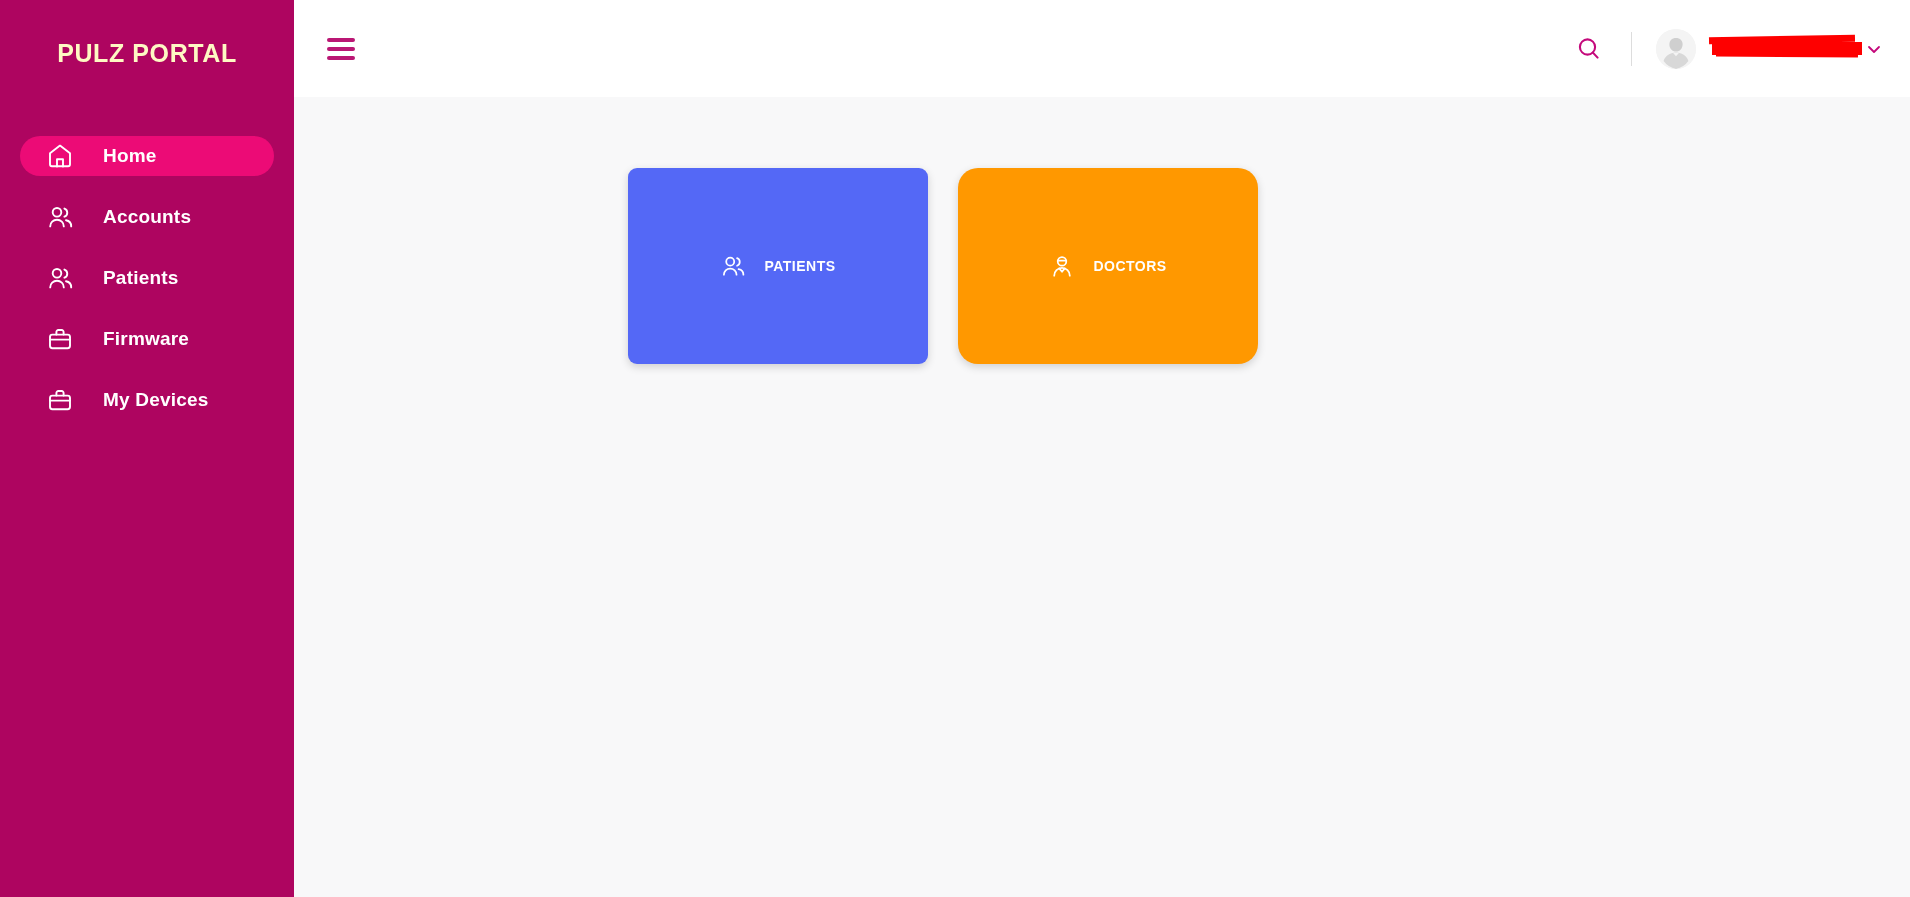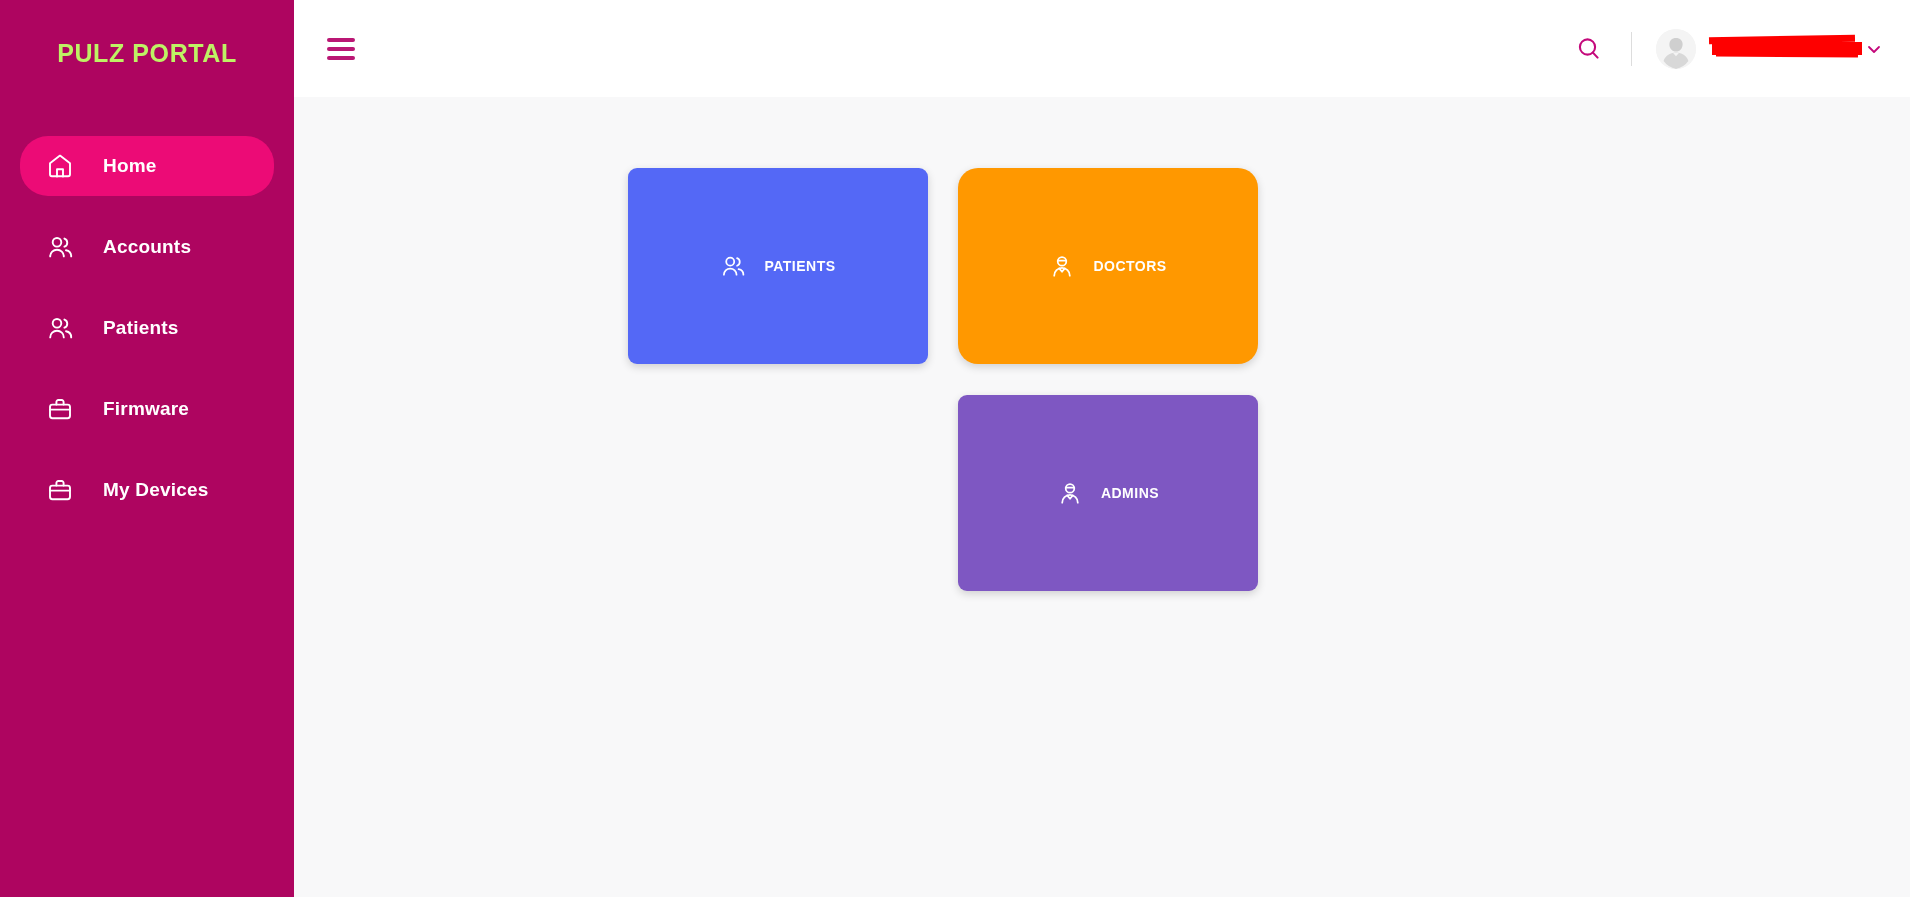--- a/index.html
+++ b/index.html
@@ -27,32 +27,32 @@
     overflow: hidden;
   }
   .brand {
     height: 100px;
     display: flex;
     align-items: center;
     justify-content: center;
     padding-top: 6px;
   }
   .brand-text {
-    color: #bef264;
+    color: #fef9c3;
     font-size: 25px;
     font-weight: bold;
     letter-spacing: 0.6px;
   }
   .nav {
     margin-top: 36px;
     display: flex;
     flex-direction: column;
   }
   .nav-item {
-    height: 60px;
+    height: 40px;
     margin: 0 20px 21px 20px;
     border-radius: 28px;
     display: flex;
     align-items: center;
     padding-left: 26px;
     cursor: pointer;
   }
   .nav-item.active {
     background: #EC0B76;
   }
@@ -341,30 +341,15 @@
                   <circle cx="14" cy="9.1" r="4.6"></circle>
                   <path d="M9.4 8.3h9.2"></path>
                   <path d="M5.6 24.4c0-4.6 3.8-8.3 8.4-8.3s8.4 3.7 8.4 8.3"></path>
                   <path d="M11 16.6l3 3.6 3-3.6"></path>
                 </svg>
               </span>
               <span class="tile-label">DOCTORS</span>
             </div>
           </div>
         </div>
-        <div class="tile-row row2">
-          <div class="tile" style="background: rgb(126, 87, 194);">
-            <div class="tile-inner">
-              <span class="tile-icon">
-                <svg width="26" height="26" viewBox="0 0 28 28" fill="none" stroke="currentColor" stroke-width="1.9" stroke-linecap="round" stroke-linejoin="round">
-                  <circle cx="14" cy="9.1" r="4.6"></circle>
-                  <path d="M9.4 8.3h9.2"></path>
-                  <path d="M5.6 24.4c0-4.6 3.8-8.3 8.4-8.3s8.4 3.7 8.4 8.3"></path>
-                  <path d="M11 16.6l3 3.6 3-3.6"></path>
-                </svg>
-              </span>
-              <span class="tile-label">ADMINS</span>
-            </div>
-          </div>
-        </div>
       </main>
   </div>
 </div>
 
 </body></html>

